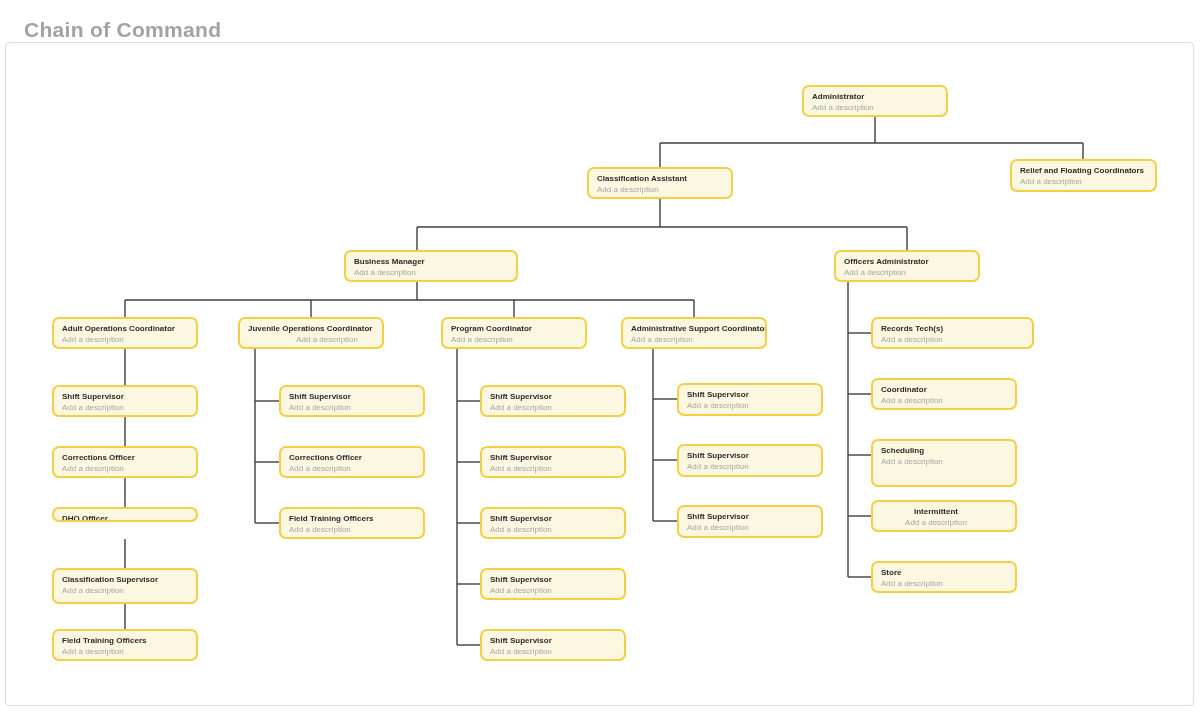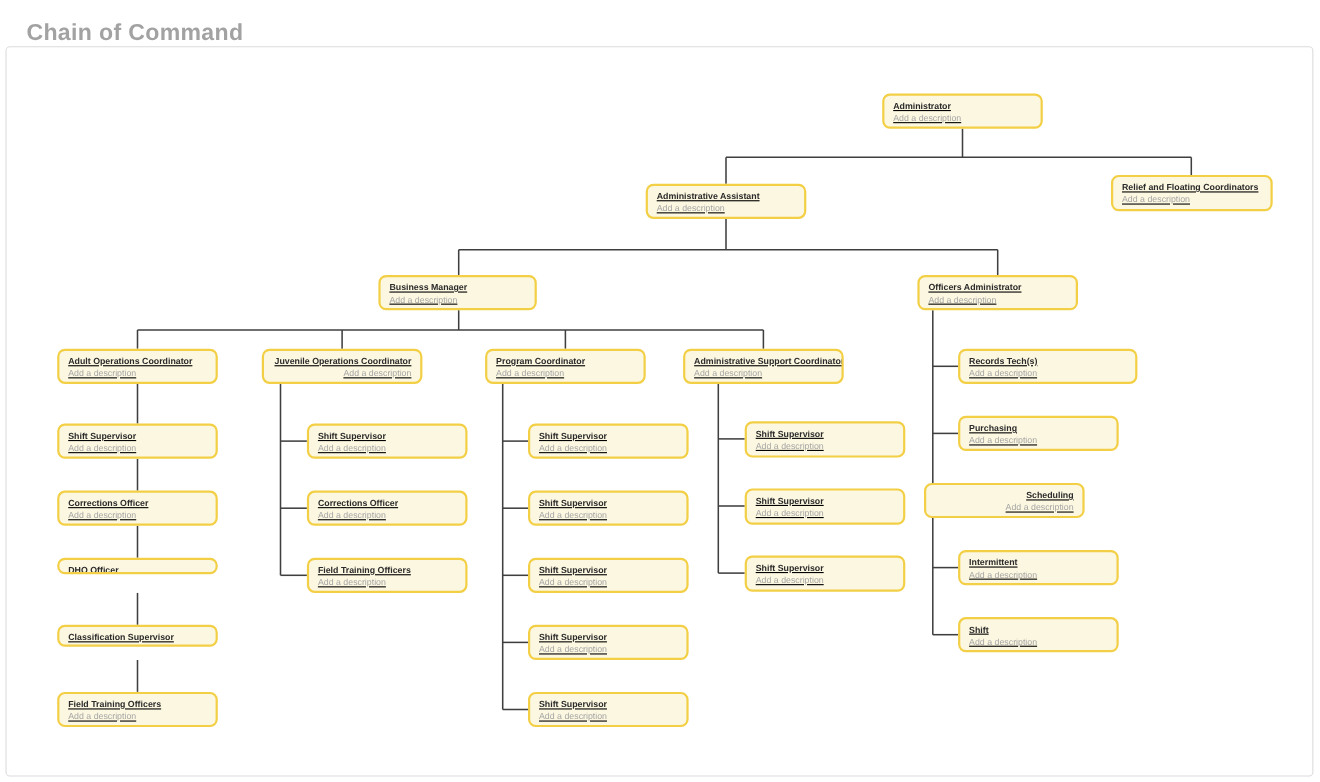--- a/index.html
+++ b/index.html
@@ -53,25 +53,24 @@
     top: 0;
     width: 1200px;
     height: 711px;
   }
   .node {
     position: absolute;
     box-sizing: border-box;
     background: var(--node-fill, #fcf7e0);
     border: 2px solid var(--node-border, #f2cf45);
     border-radius: 7px;
-    padding: 4px 8px 0 8px;
+    padding: 4px 24px 0 8px;
     overflow: hidden;
     white-space: nowrap;
     cursor: pointer;
-    text-decoration: underline;
   }
   .node-title {
     font-size: 8px;
     font-weight: bold;
     line-height: 11px;
     color: var(--node-title-color, #2b2b2b);
   }
   .node-desc {
     font-size: 8px;
     line-height: 11px;
@@ -126,28 +125,28 @@
     <line x1="848" y1="516" x2="871" y2="516"></line>
     <line x1="848" y1="577" x2="871" y2="577"></line>
   </svg>
 
 <div class="node-layer">
     <div class="node" style="left: 802px; top: 85px; width: 146px; height: 32px;">
       <div class="node-title">Administrator</div>
       <div class="node-desc">Add a description</div>
     </div>
     <div class="node" style="left: 587px; top: 167px; width: 146px; height: 32px;">
-      <div class="node-title">Administrative Assistant</div>
+      <div class="node-title">Classification Assistant</div>
       <div class="node-desc">Add a description</div>
     </div>
     <div class="node" style="left: 1010px; top: 159px; width: 147px; height: 33px;">
       <div class="node-title">Relief and Floating Coordinators</div>
       <div class="node-desc">Add a description</div>
     </div>
-    <div class="node" style="left: 344px; top: 250px; width: 144px; height: 32px;">
+    <div class="node" style="left: 344px; top: 250px; width: 174px; height: 32px;">
       <div class="node-title">Business Manager</div>
       <div class="node-desc">Add a description</div>
     </div>
     <div class="node" style="left: 834px; top: 250px; width: 146px; height: 32px;">
       <div class="node-title">Officers Administrator</div>
       <div class="node-desc">Add a description</div>
     </div>
     <div class="node" style="left: 52px; top: 317px; width: 146px; height: 32px;">
       <div class="node-title">Adult Operations Coordinator</div>
       <div class="node-desc">Add a description</div>
@@ -173,21 +172,21 @@
       <div class="node-desc">Add a description</div>
     </div>
     <div class="node" style="left: 52px; top: 446px; width: 146px; height: 32px;">
       <div class="node-title">Corrections Officer</div>
       <div class="node-desc">Add a description</div>
     </div>
     <div class="node" style="left: 52px; top: 507px; width: 146px; height: 15px;">
       <div class="node-title">DHQ Officer</div>
       <div class="node-desc">Add a description</div>
     </div>
-    <div class="node" style="left: 52px; top: 568px; width: 146px; height: 20px;">
+    <div class="node" style="left: 52px; top: 568px; width: 146px; height: 36px;">
       <div class="node-title">Classification Supervisor</div>
       <div class="node-desc">Add a description</div>
     </div>
     <div class="node" style="left: 52px; top: 629px; width: 146px; height: 32px;">
       <div class="node-title">Field Training Officers</div>
       <div class="node-desc">Add a description</div>
     </div>
     <div class="node" style="left: 279px; top: 385px; width: 146px; height: 32px;">
       <div class="node-title">Shift Supervisor</div>
       <div class="node-desc">Add a description</div>
@@ -226,28 +225,28 @@
     </div>
     <div class="node" style="left: 677px; top: 444px; width: 146px; height: 33px;">
       <div class="node-title">Shift Supervisor</div>
       <div class="node-desc">Add a description</div>
     </div>
     <div class="node" style="left: 677px; top: 505px; width: 146px; height: 33px;">
       <div class="node-title">Shift Supervisor</div>
       <div class="node-desc">Add a description</div>
     </div>
     <div class="node" style="left: 871px; top: 378px; width: 146px; height: 32px;">
-      <div class="node-title">Purchasing</div>
-      <div class="node-desc">Add a description</div>
-    </div>
-    <div class="node" style="left: 840px; top: 439px; width: 146px; height: 32px; text-align: right;">
+      <div class="node-title">Coordinator</div>
+      <div class="node-desc">Add a description</div>
+    </div>
+    <div class="node" style="left: 871px; top: 439px; width: 146px; height: 48px;">
       <div class="node-title">Scheduling</div>
       <div class="node-desc">Add a description</div>
     </div>
-    <div class="node" style="left: 871px; top: 500px; width: 146px; height: 32px;">
+    <div class="node" style="left: 871px; top: 500px; width: 146px; height: 32px; text-align: center;">
       <div class="node-title">Intermittent</div>
       <div class="node-desc">Add a description</div>
     </div>
     <div class="node" style="left: 871px; top: 561px; width: 146px; height: 32px;">
-      <div class="node-title">Shift</div>
+      <div class="node-title">Store</div>
       <div class="node-desc">Add a description</div>
     </div>
   </div>
 
 </body></html>

